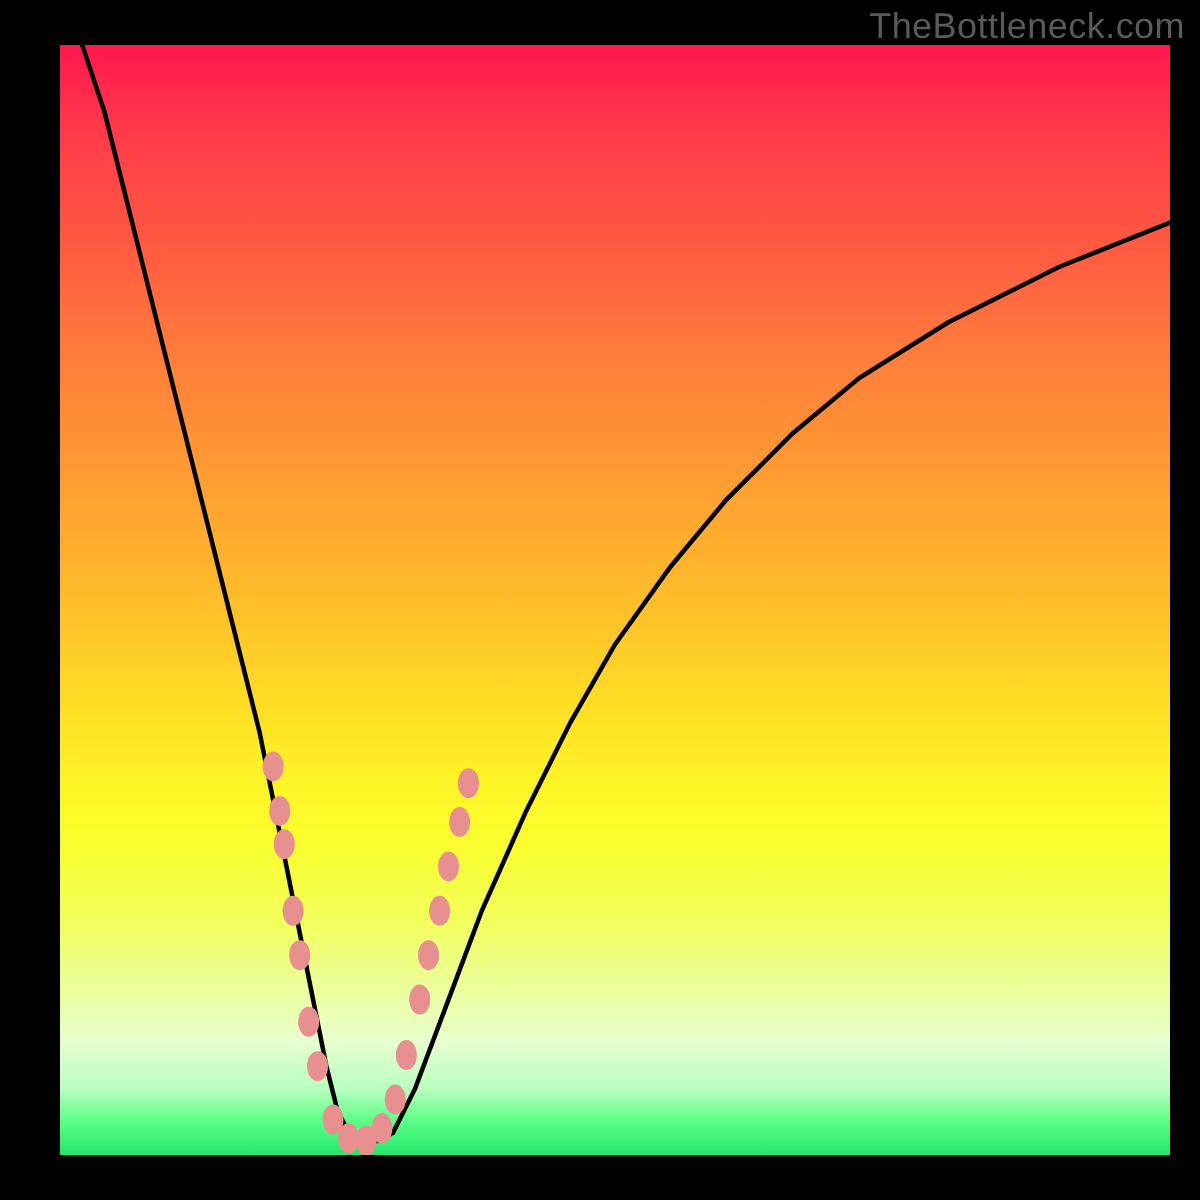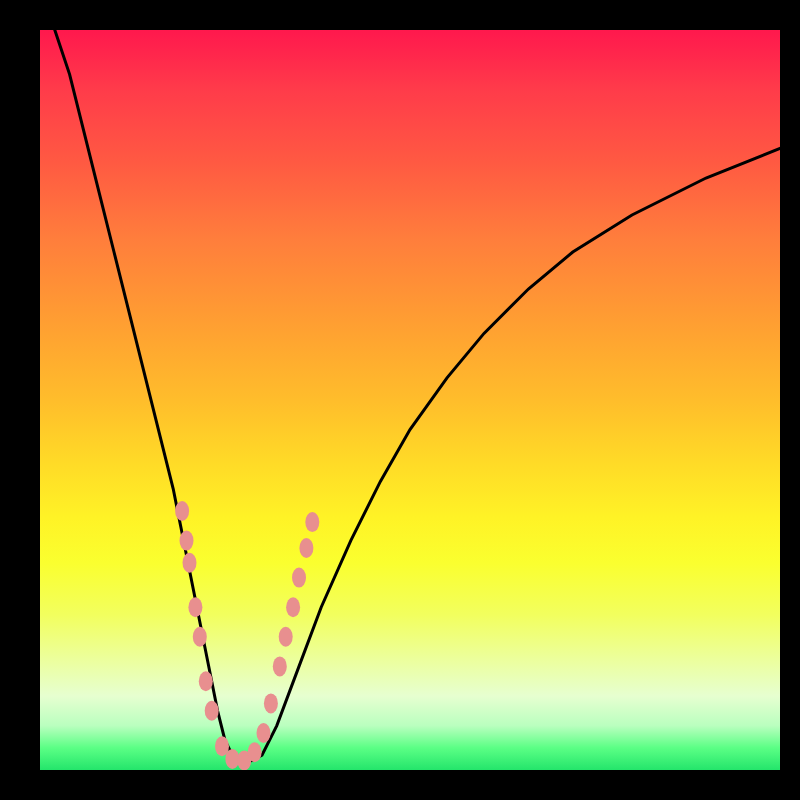--- a/index.html
+++ b/index.html
@@ -59,20 +59,21 @@
     top: 30px;
     width: 740px;
     height: 740px;
     z-index: 2;
   }
 </style>
 </head>
 <body>
 
 <div class="wrap">
+  <div class="watermark">TheBottleneck.com</div>
   <div class="plot"></div>
   <svg class="overlay" viewBox="0 0 740 740" preserveAspectRatio="none">
     <path id="curve-path" fill="none" stroke-width="3" stroke-linecap="round" d="M14.8 0.0 L29.6 44.4 L44.4 103.6 L59.2 162.8 L74.0 222.0 L88.8 281.2 L103.6 340.4 L118.4 399.6 L133.2 458.8 L140.6 495.8 L148.0 532.8 L155.4 569.8 L162.8 606.8 L170.2 643.8 L177.6 680.8 L185.0 710.4 L192.4 725.2 L199.8 732.6 L207.2 732.6 L222.0 725.2 L236.8 695.6 L259.0 636.4 L281.2 577.2 L310.8 510.6 L340.4 451.4 L370.0 399.6 L407.0 347.8 L444.0 303.4 L488.4 259.0 L532.8 222.0 L592.0 185.0 L666.0 148.0 L740.0 118.4" stroke="#000000"></path>
     <g id="markers-group">
         <ellipse cx="142.1" cy="481.0" rx="7" ry="10" fill="#e88f8f"></ellipse>
         <ellipse cx="146.5" cy="510.6" rx="7" ry="10" fill="#e88f8f"></ellipse>
         <ellipse cx="149.5" cy="532.8" rx="7" ry="10" fill="#e88f8f"></ellipse>
         <ellipse cx="155.4" cy="577.2" rx="7" ry="10" fill="#e88f8f"></ellipse>
         <ellipse cx="159.8" cy="606.8" rx="7" ry="10" fill="#e88f8f"></ellipse>
         <ellipse cx="165.8" cy="651.2" rx="7" ry="10" fill="#e88f8f"></ellipse>

